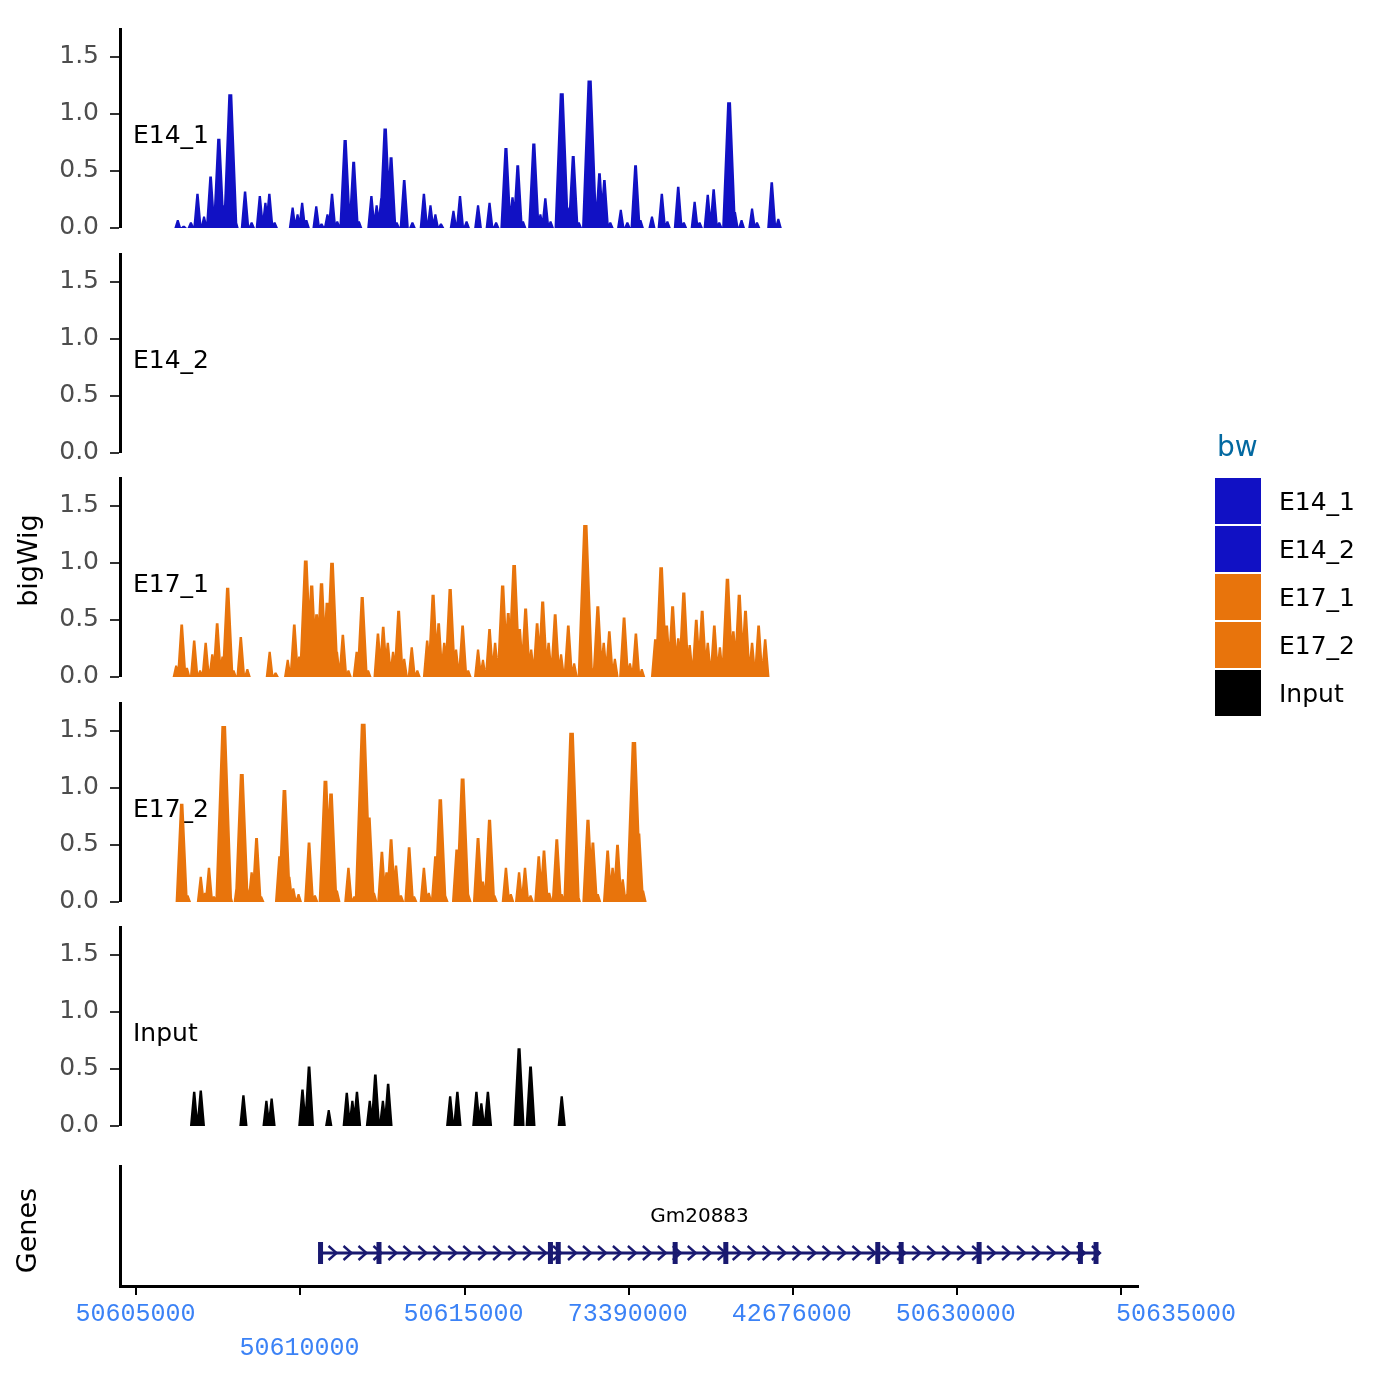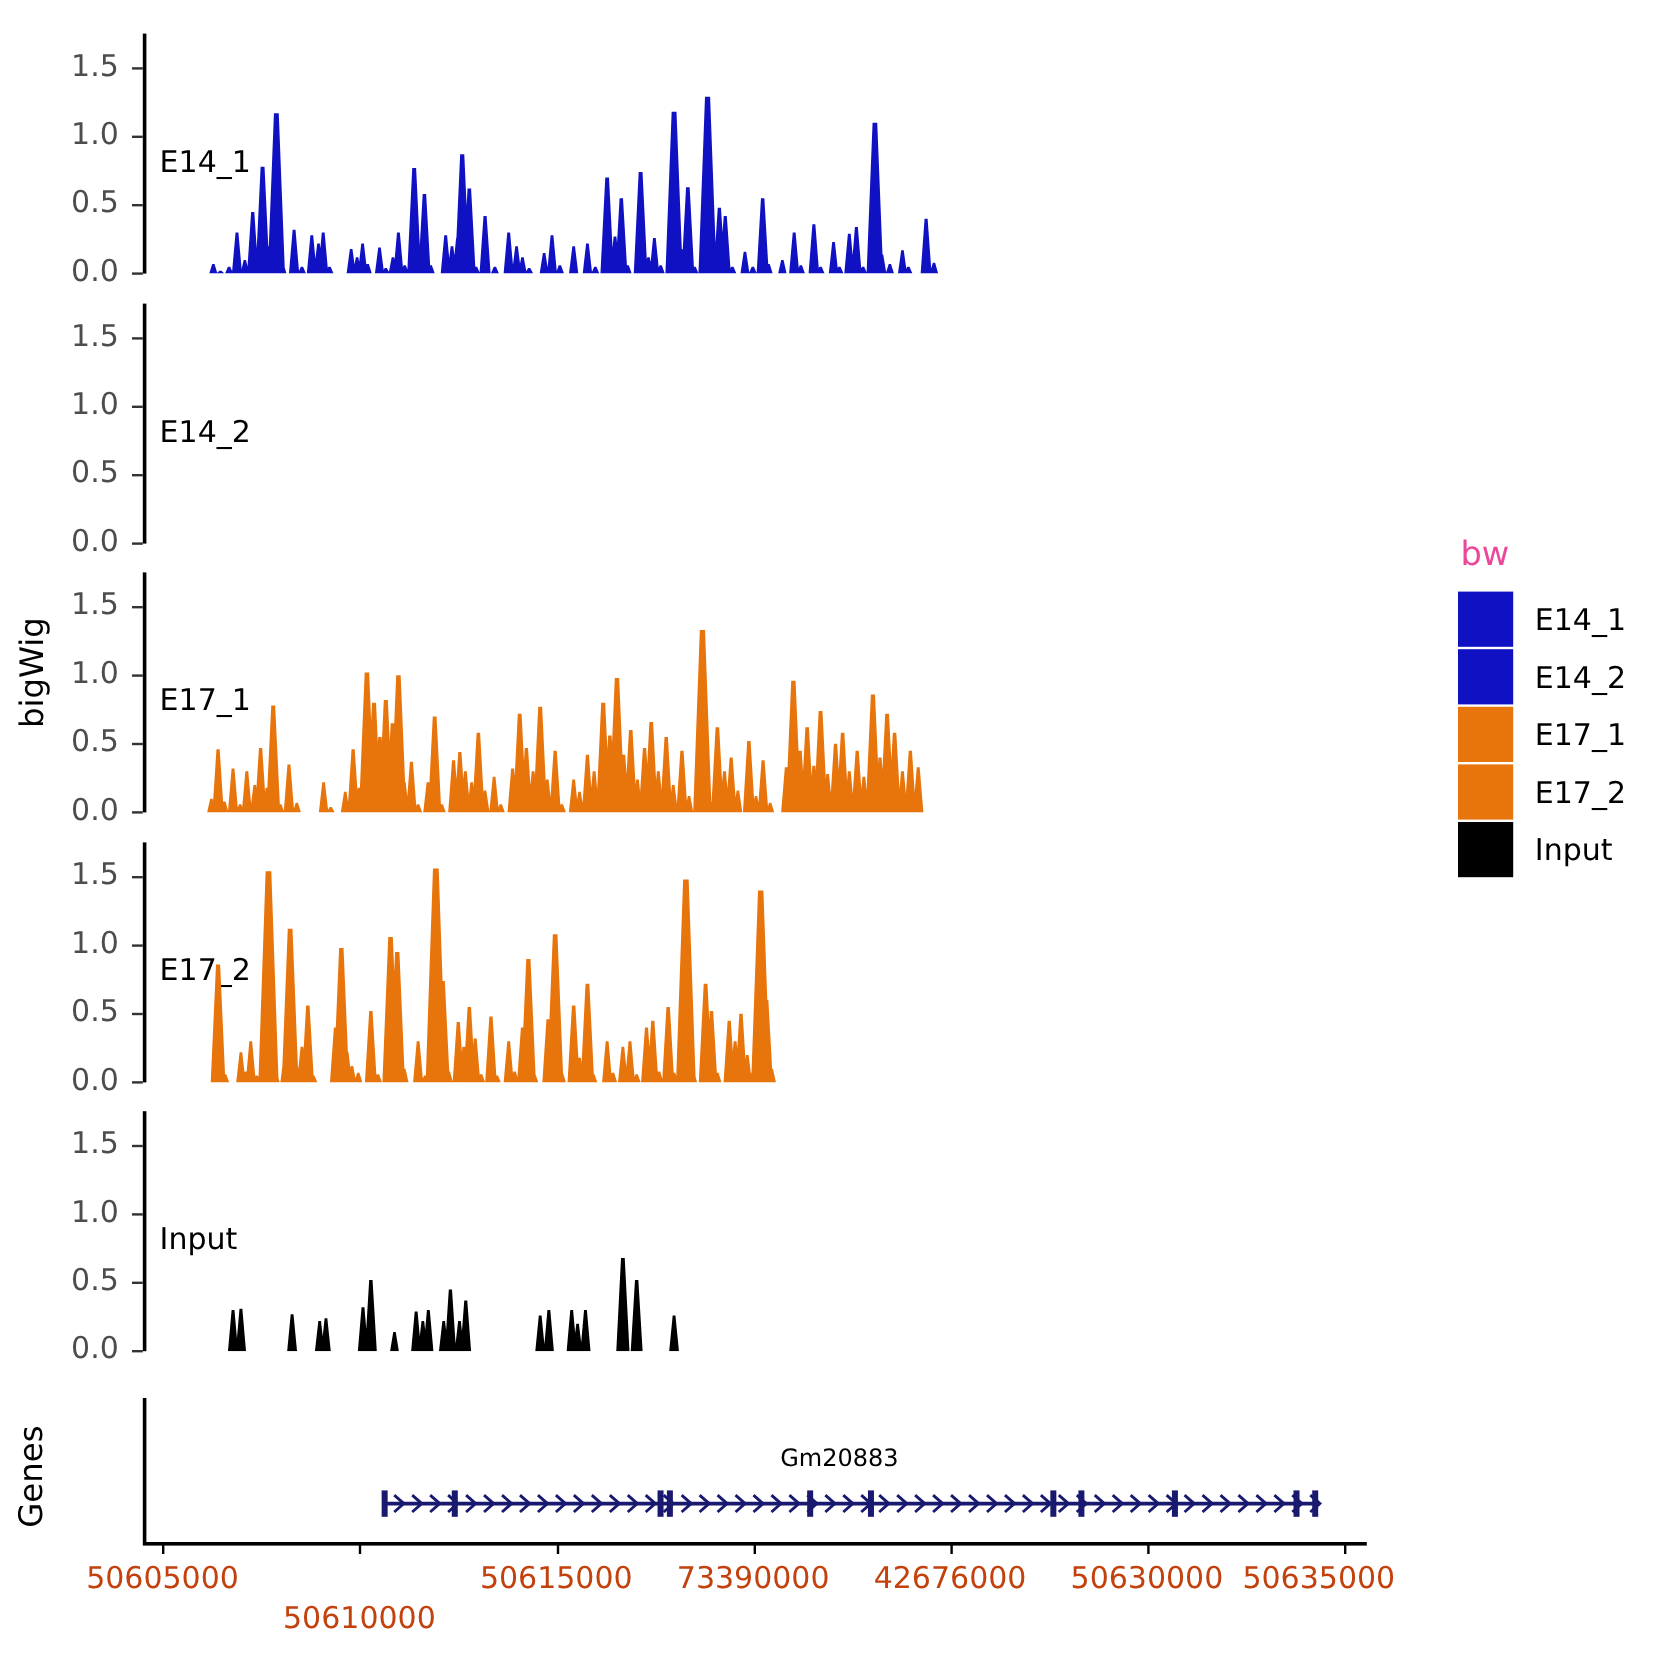--- a/index.html
+++ b/index.html
@@ -40,31 +40,31 @@
   #genes-panel .panel-axis{ height:120px; }
   .gene-name{
     position:absolute; font-size:20px; color:#000; white-space:nowrap;
   }
 
   
   #xaxis{ position:absolute; left:119px; top:1285px; width:1020px; height:8px; }
   #xaxis .bar{ position:absolute; left:0; top:0; width:100%; height:3px; background:#000; }
   #xaxis .xt{ position:absolute; top:0; width:2px; height:10px; background:#000; }
   .xlabel{
-    position:absolute; top:1300px; font-size:25px; color:#c2410c;
-    white-space:nowrap; transform:translateX(-50%); text-align:right;
+    position:absolute; top:1300px; font-size:25px; color:#3b82f6;
+    white-space:nowrap; transform:translateX(-50%); text-align:right;font-family:Liberation Mono, monospace;
   }
   #xtitle{
     position:absolute; left:119px; top:1340px; width:1020px;
     text-align:center; font-size:29px; color:#000;
   }
 
   
   #legend{ position:absolute; left:1215px; top:430px; width:175px; }
-  #legend .legend-title{ font-size:28px; color:#ec4899; margin:15px 0 14px 2px; }
+  #legend .legend-title{ font-size:28px; color:#0369a1; margin:0 0 14px 2px; }
   #legend .legend-row{ display:flex; align-items:center; height:48px; }
   #legend .swatch{ width:46px; height:46px; flex:0 0 46px; }
   #legend .legend-label{ margin-left:18px; font-size:25px; color:#000; white-space:nowrap; }
 </style>
 </head>
 <body>
 
 <div id="root">
 
   <div class="axis-title-y">
@@ -232,21 +232,21 @@
       <div class="xt" style="left: 836.796px;"></div>
       <div class="xt" style="left: 1000.87px;"></div>
     </div>
   <div id="xlabels-host">
       <div class="xlabel" style="left: 135.408px;">50605000</div>
       <div class="xlabel" style="left: 299.485px; margin-top: 34px;">50610000</div>
       <div class="xlabel" style="left: 463.563px;">50615000</div>
       <div class="xlabel" style="left: 627.641px;">73390000</div>
       <div class="xlabel" style="left: 791.718px;">42676000</div>
       <div class="xlabel" style="left: 955.796px;">50630000</div>
-      <div class="xlabel" style="left: 1099px;">50635000</div>
+      <div class="xlabel" style="left: 1176px;">50635000</div>
     </div>
 
   <div id="legend">
     <div class="legend-title">bw</div>
     <div id="legend-rows">
         <div class="legend-row">
           <div class="swatch" style="background: rgb(17, 17, 196);"></div>
           <div class="legend-label">E14_1</div>
         </div>
         <div class="legend-row">

